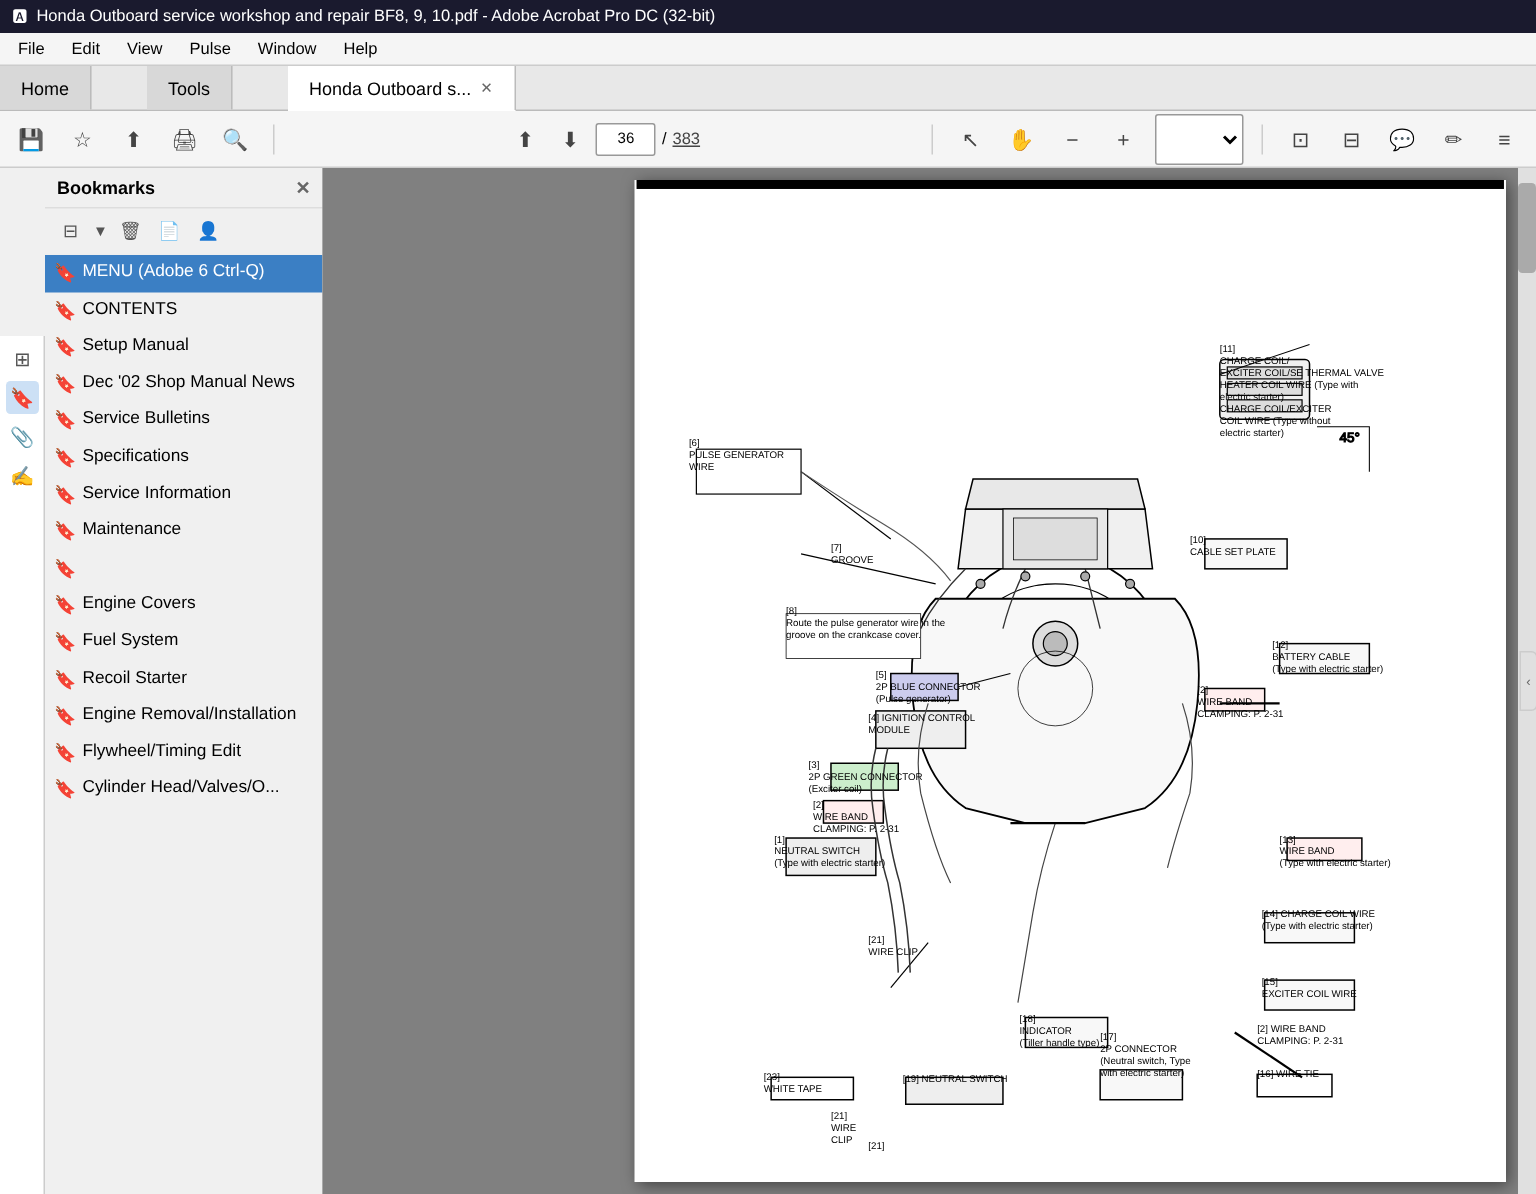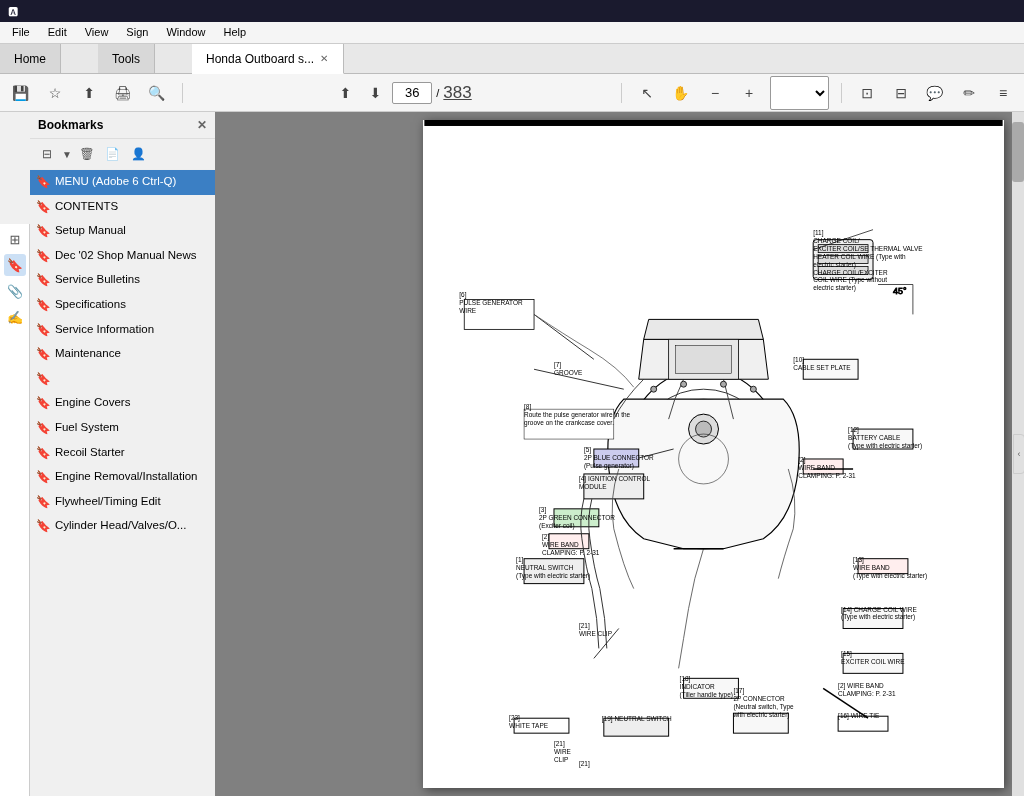--- a/index.html
+++ b/index.html
@@ -15,20 +15,21 @@
       align-items: center;
       gap: 6px;
       height: 22px;
     }
 
     
     .menu-bar {
       background: #f5f5f5;
       border-bottom: 1px solid #ccc;
       display: flex;
+      align-items: center;
       padding: 2px 4px;
       height: 22px;
       gap: 2px;
     }
     .menu-item {
       padding: 2px 8px;
       font-size: 11px;
       cursor: pointer;
       border-radius: 2px;
     }
@@ -77,23 +78,23 @@
       cursor: pointer;
       border-radius: 3px;
       font-size: 14px;
       color: #444;
     }
     .toolbar-sep { width: 1px; height: 20px; background: #ccc; margin: 0 4px; }
     .toolbar-nav { display: flex; align-items: center; gap: 4px; margin: 0 auto; }
     .page-input {
       width: 40px; height: 22px; text-align: center;
       border: 1px solid #999; border-radius: 2px;
-      font-size: 13px;
-    }
-    .page-count { font-size: 17px; color: #444; text-decoration: underline; }
+      font-size: 10px;
+    }
+    .page-count { font-size: 11px; color: #444; text-decoration: underline; }
     .zoom-select {
       height: 22px; border: 1px solid #999; border-radius: 2px;
       font-size: 11px; padding: 16px 4px; background: white;
     }
 
     
     .main-area {
       display: flex;
       height: calc(796px - 22px - 22px - 30px - 38px);
     }
@@ -213,27 +214,28 @@
       height: 60px;
       background: #aaa;
       border-radius: 3px;
     }
   </style>
 </head>
 <body>
 
 <div class="title-bar">
   <span style="font-size:11px;">🅰</span>
+  <span>Honda Outboard service workshop and repair BF8, 9, 10.pdf - Adobe Acrobat Pro DC (32-bit)</span>
 </div>
 
 <div class="menu-bar">
   <span class="menu-item">File</span>
   <span class="menu-item">Edit</span>
   <span class="menu-item">View</span>
-  <span class="menu-item">Sign</span>
+  <span class="menu-item">Pulse</span>
   <span class="menu-item">Window</span>
   <span class="menu-item">Help</span>
 </div>
 
 <div class="tab-bar">
   <div class="tab">
     <span>Home</span>
   </div>
   <div class="tab">
     <span>Tools</span>

